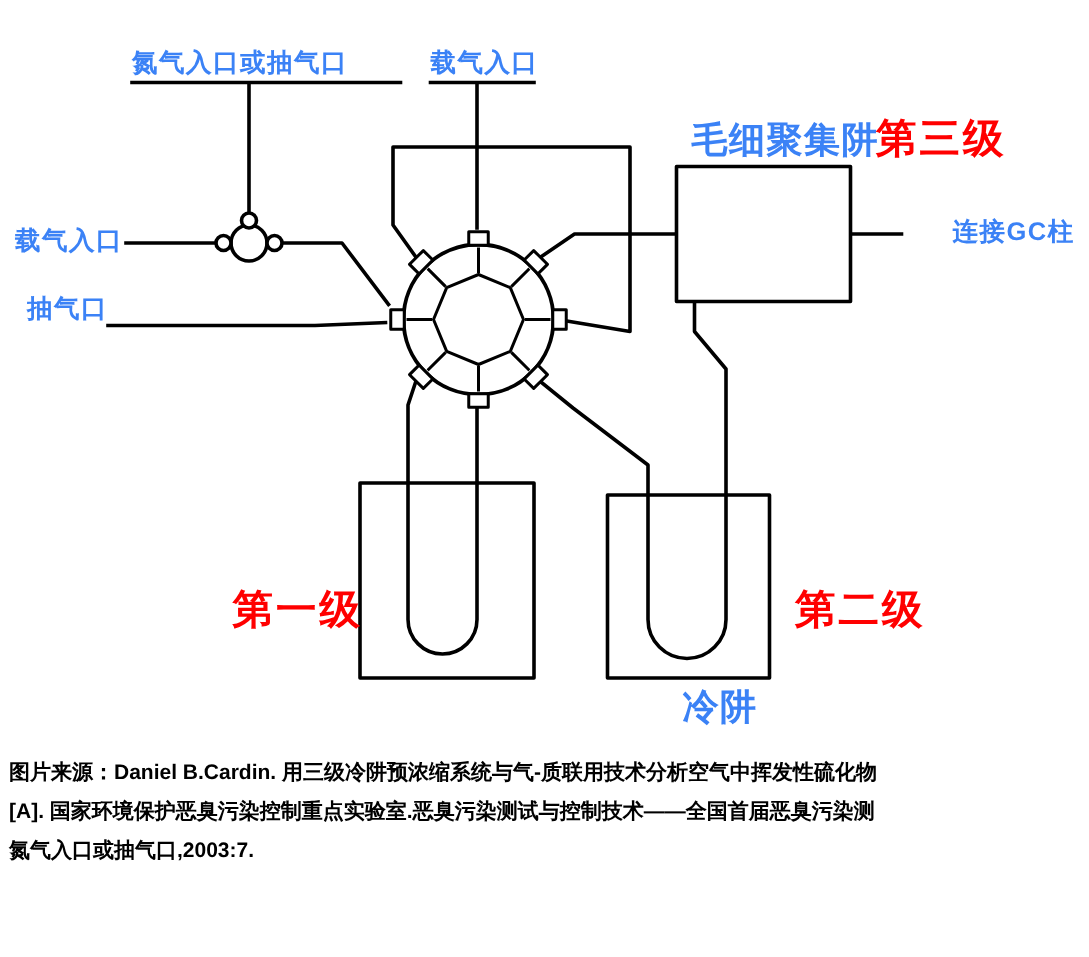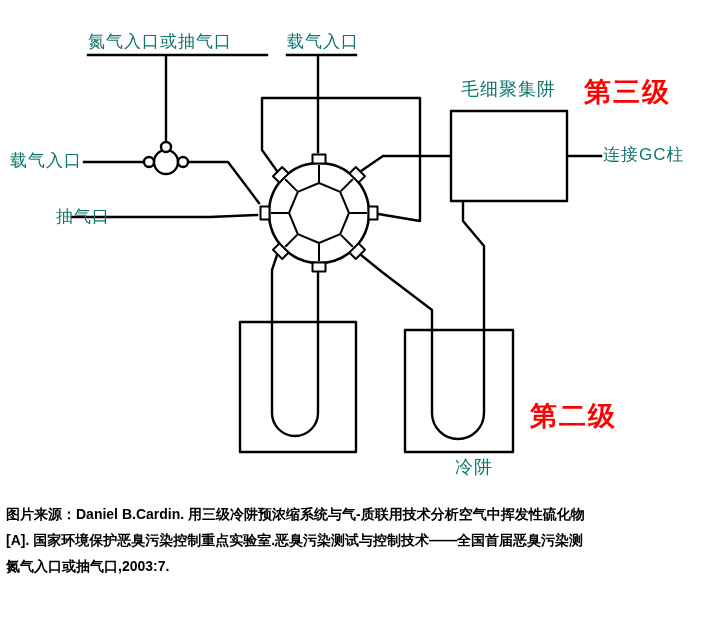--- a/index.html
+++ b/index.html
@@ -6,27 +6,27 @@
   #stage{
     position:relative;
     width:726px;height:638px;
     background:#fff;
     font-family:"Liberation Sans","DejaVu Sans",sans-serif;
     overflow:hidden;
   }
   svg{position:absolute;left:0;top:0;}
   .lbl{
     position:absolute;
-    color:#0f766e;
-    font-weight:normal;
+    color:#3b82f6;
+    font-weight:bold;
     font-size:17px;
     letter-spacing:1px;
     white-space:nowrap;
   }
-  .lbl.big{font-size:18px;}
+  .lbl.big{font-size:24px;}
   .stage-lbl{
     position:absolute;
     color:#ff0000;
     font-weight:bold;
     font-size:27px;
     letter-spacing:2px;
     white-space:nowrap;
   }
   #caption{
     position:absolute;
@@ -104,30 +104,31 @@
       </g>
     </g>
   </svg>
 
   <div class="lbl" style="left:88px;top:30px;">氮气入口或抽气口</div>
 
   <div class="lbl" style="left:287px;top:30px;">载气入口</div>
 
   <div class="lbl" style="left:10px;top:149px;">载气入口</div>
 
-  <div class="lbl" style="left:18px;top:205px;margin-left:38px;">抽气口</div>
+  <div class="lbl" style="left:18px;top:194px;">抽气口</div>
 
   <div class="lbl big" style="left:461px;top:77px;">毛细聚集阱</div>
 
   <div class="stage-lbl" style="left:584px;top:74px;">第三级</div>
 
-  <div class="lbl" style="left:603px;top:143px;text-align:right;">连接GC柱</div>
+  <div class="lbl" style="left:635px;top:143px;text-align:right;">连接GC柱</div>
 
+  <div class="stage-lbl" style="left:155px;top:388px;">第一级</div>
 
-  <div class="stage-lbl" style="left:530px;top:388px;margin-top:10px;">第二级</div>
+  <div class="stage-lbl" style="left:530px;top:388px;">第二级</div>
 
 
   <div class="lbl big" style="left:455px;top:455px;">冷阱</div>
 
   <div id="caption">
     <div class="cap-line">图片来源：Daniel B.Cardin. 用三级冷阱预浓缩系统与气-质联用技术分析空气中挥发性硫化物</div>
     <div class="cap-line">[A]. 国家环境保护恶臭污染控制重点实验室.恶臭污染测试与控制技术——全国首届恶臭污染测</div>
     <div class="cap-line">氮气入口或抽气口,2003:7.</div>
   </div>
 

